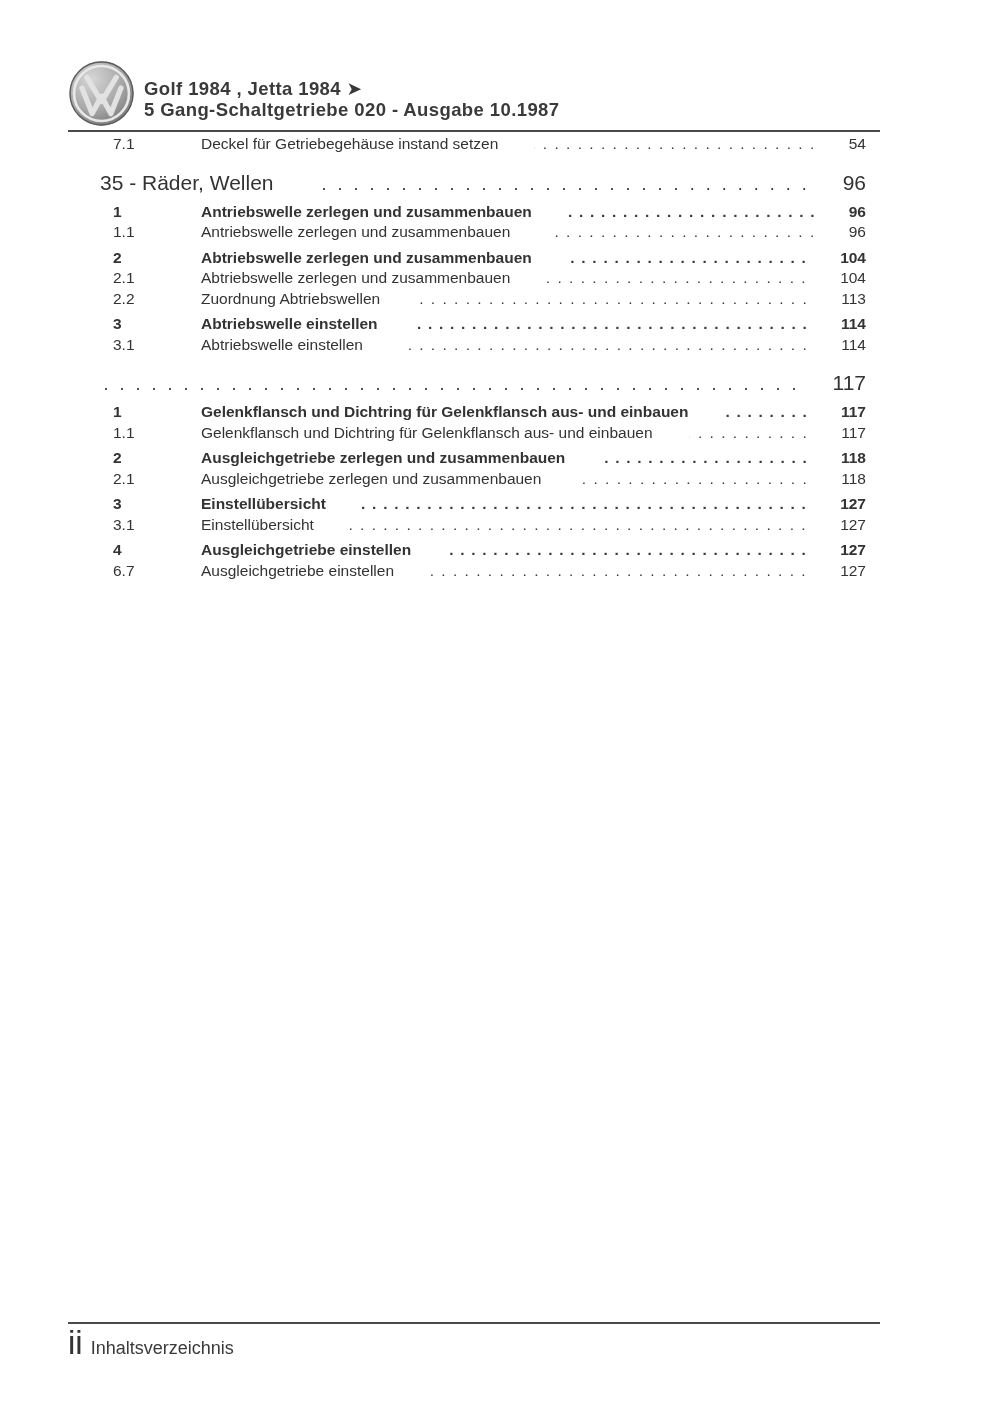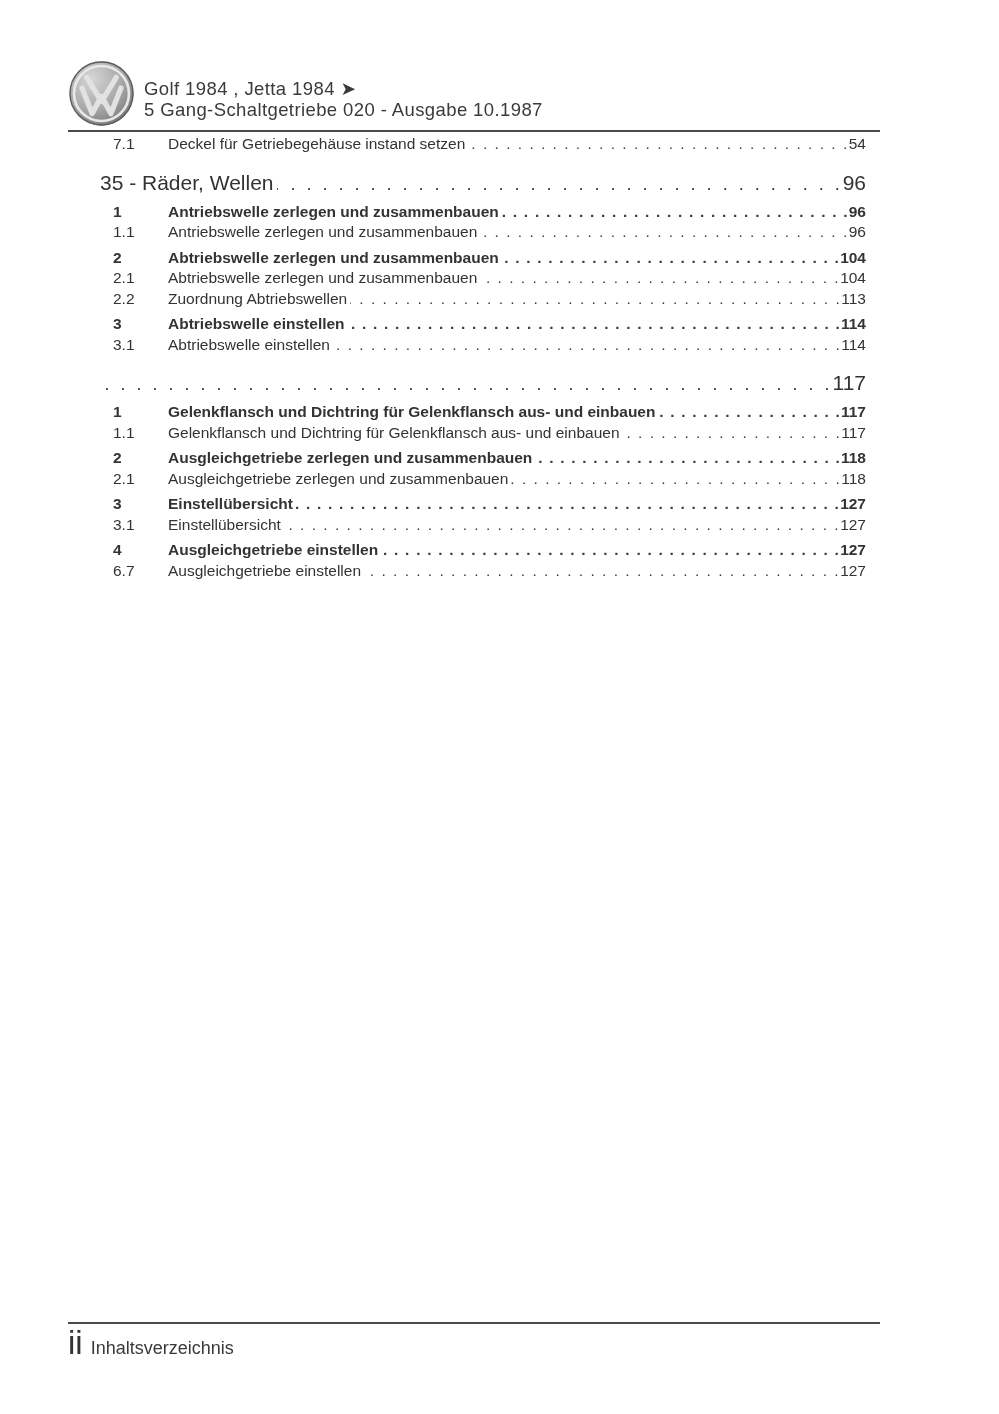--- a/index.html
+++ b/index.html
@@ -15,36 +15,36 @@
   
   .header {
     position: absolute;
     top: 60px; left: 68px; right: 119px;
   }
   .header-inner { display: flex; align-items: flex-start; }
   .logo { width: 67px; height: 67px; flex: 0 0 auto; }
   .header-text { margin-left: 9px; margin-top: 18px; }
   .header-line1, .header-line2 {
     font-size: 18.5px;
-    font-weight: normal;
+    font-weight: bold;
     color: #3a3a3a;
     line-height: 21px;
     letter-spacing: 0.4px;
     white-space: nowrap;
   }
   .header-rule {
     margin-top: 3px;
     border-top: 2.5px solid #4a4a4a;
   }
   
   .toc {
     position: absolute;
     top: 134px; left: 68px; right: 119px;
   }
-  .toc-row { display: flex; align-items: baseline; padding-right: 14px; }
+  .toc-row { display: flex; align-items: baseline; padding-right: 14px; gap: 33px; }
   .section-row {
     font-size: 21px;
     line-height: 26px;
     color: #333;
     margin-top: 15px;
     margin-bottom: 5px;
     margin-left: 32px;
   }
   .entry-row {
     font-size: 15.5px;

